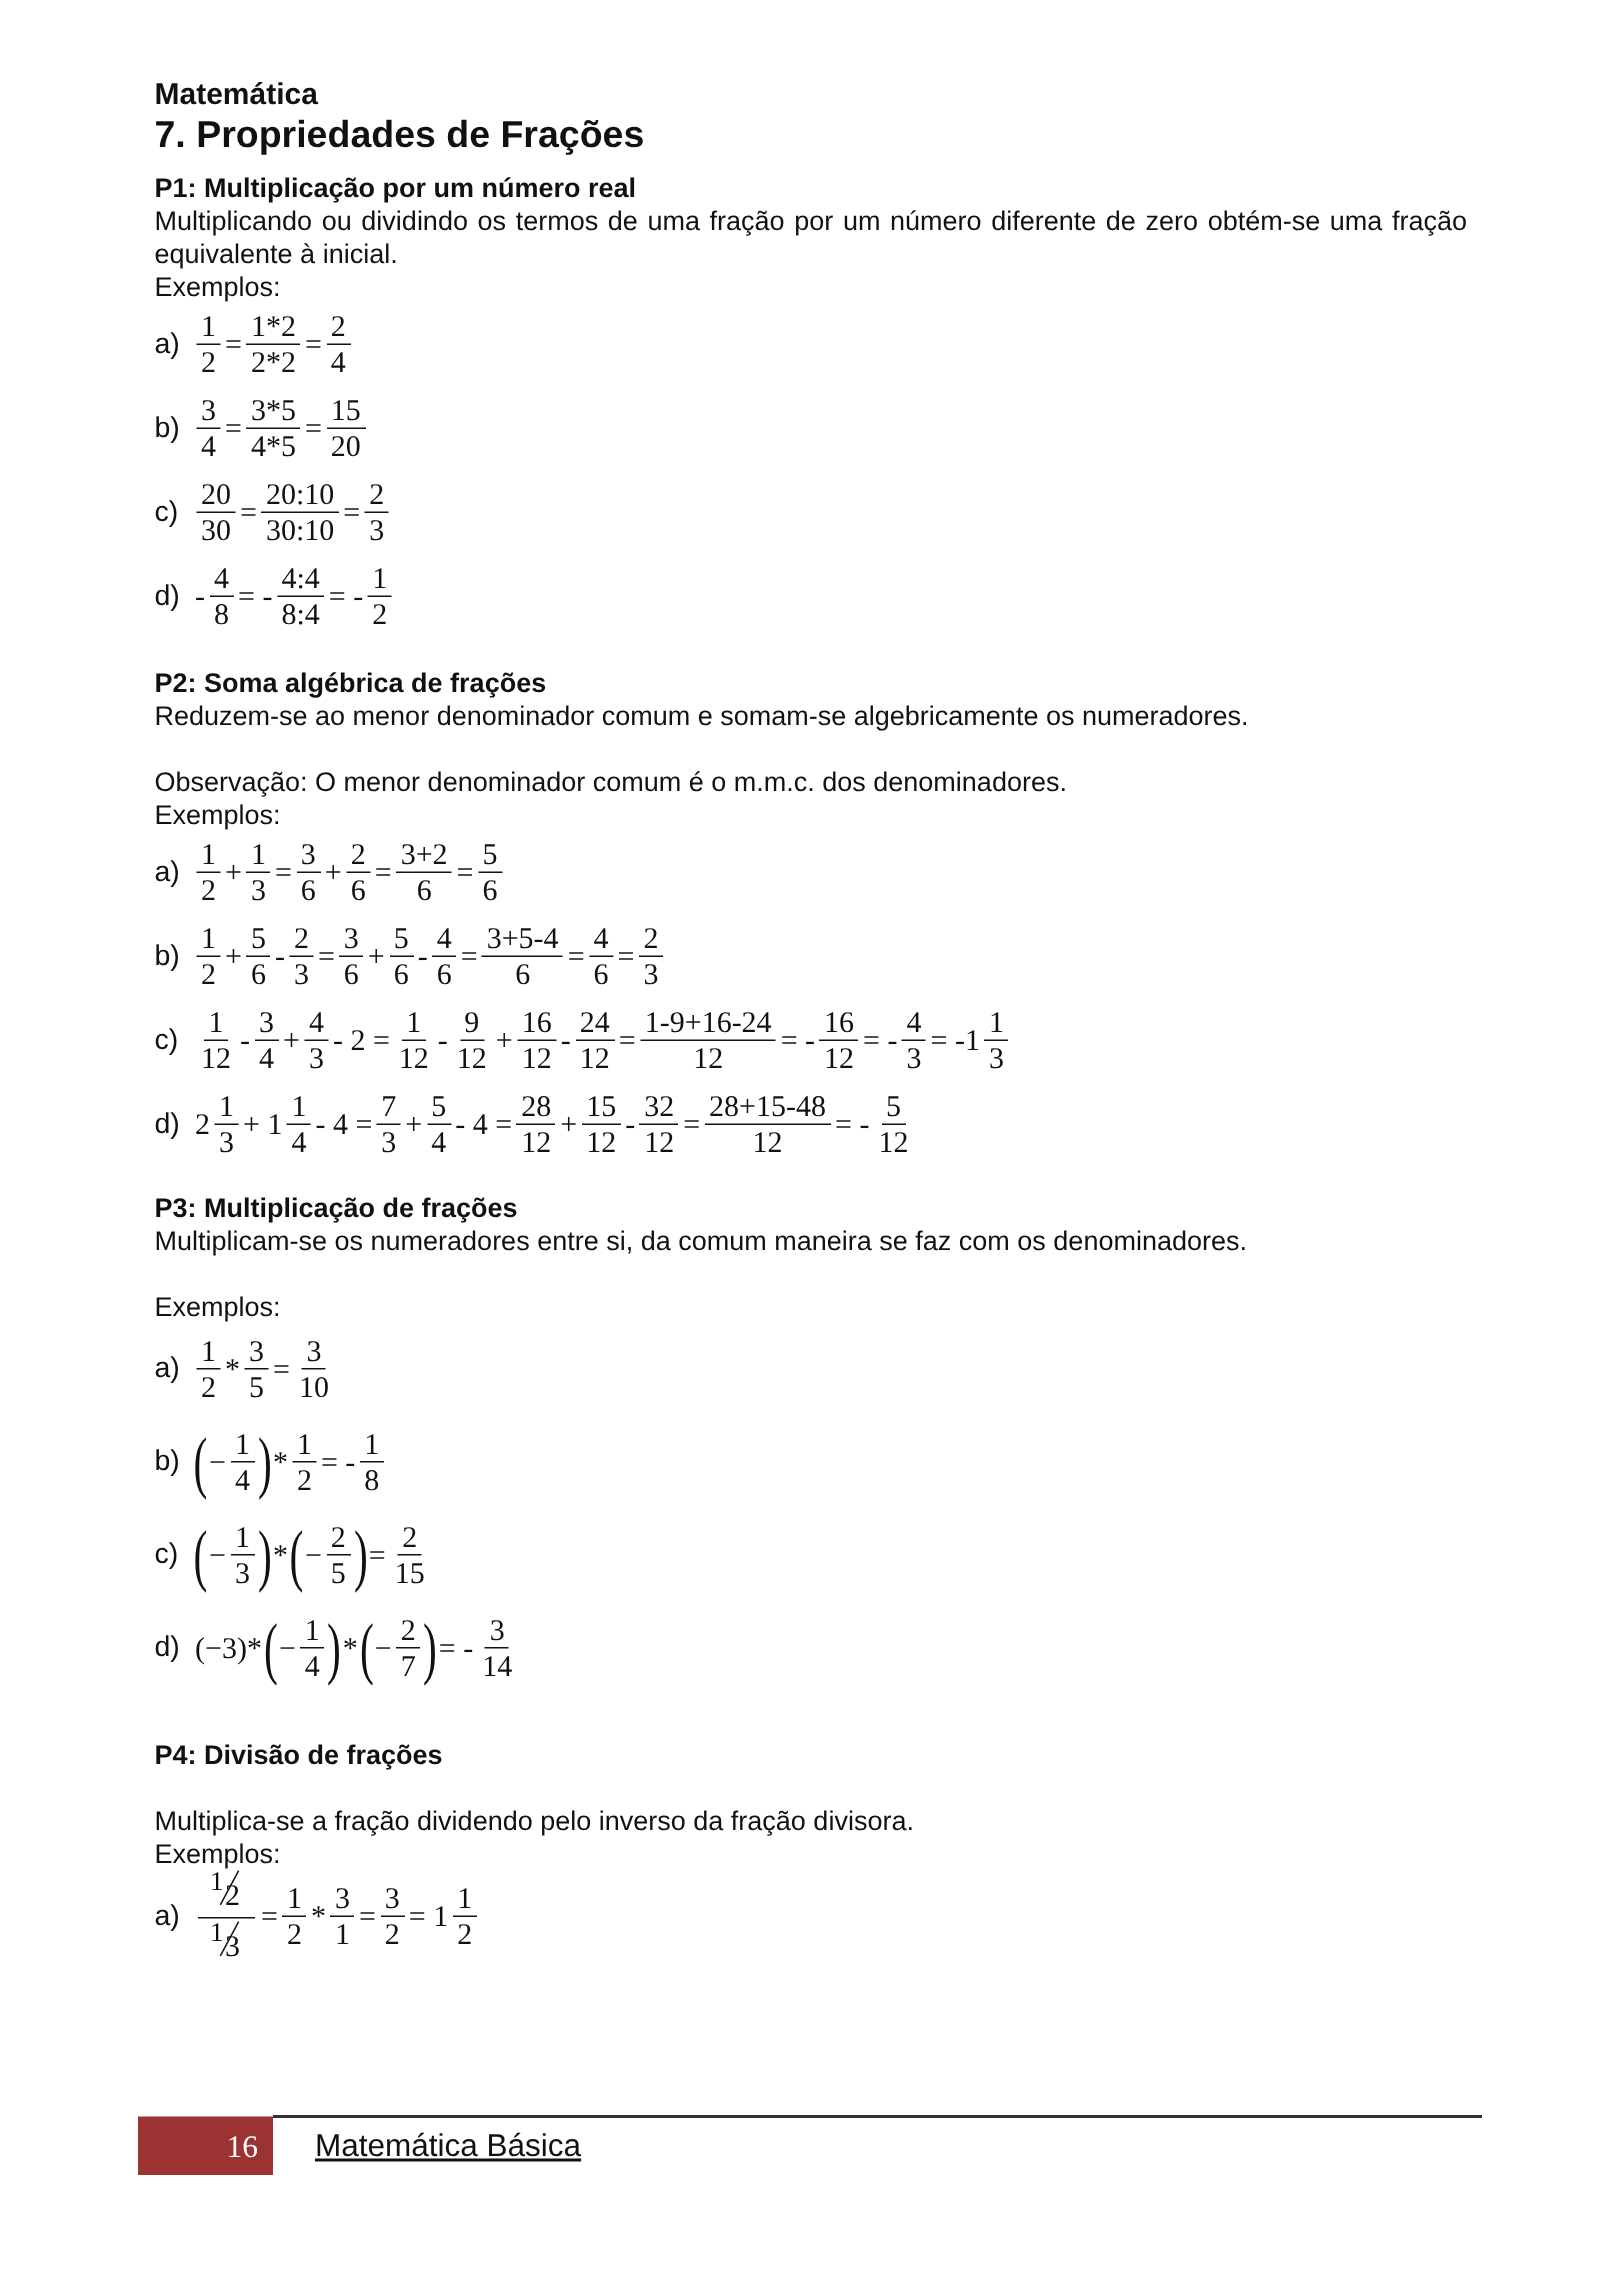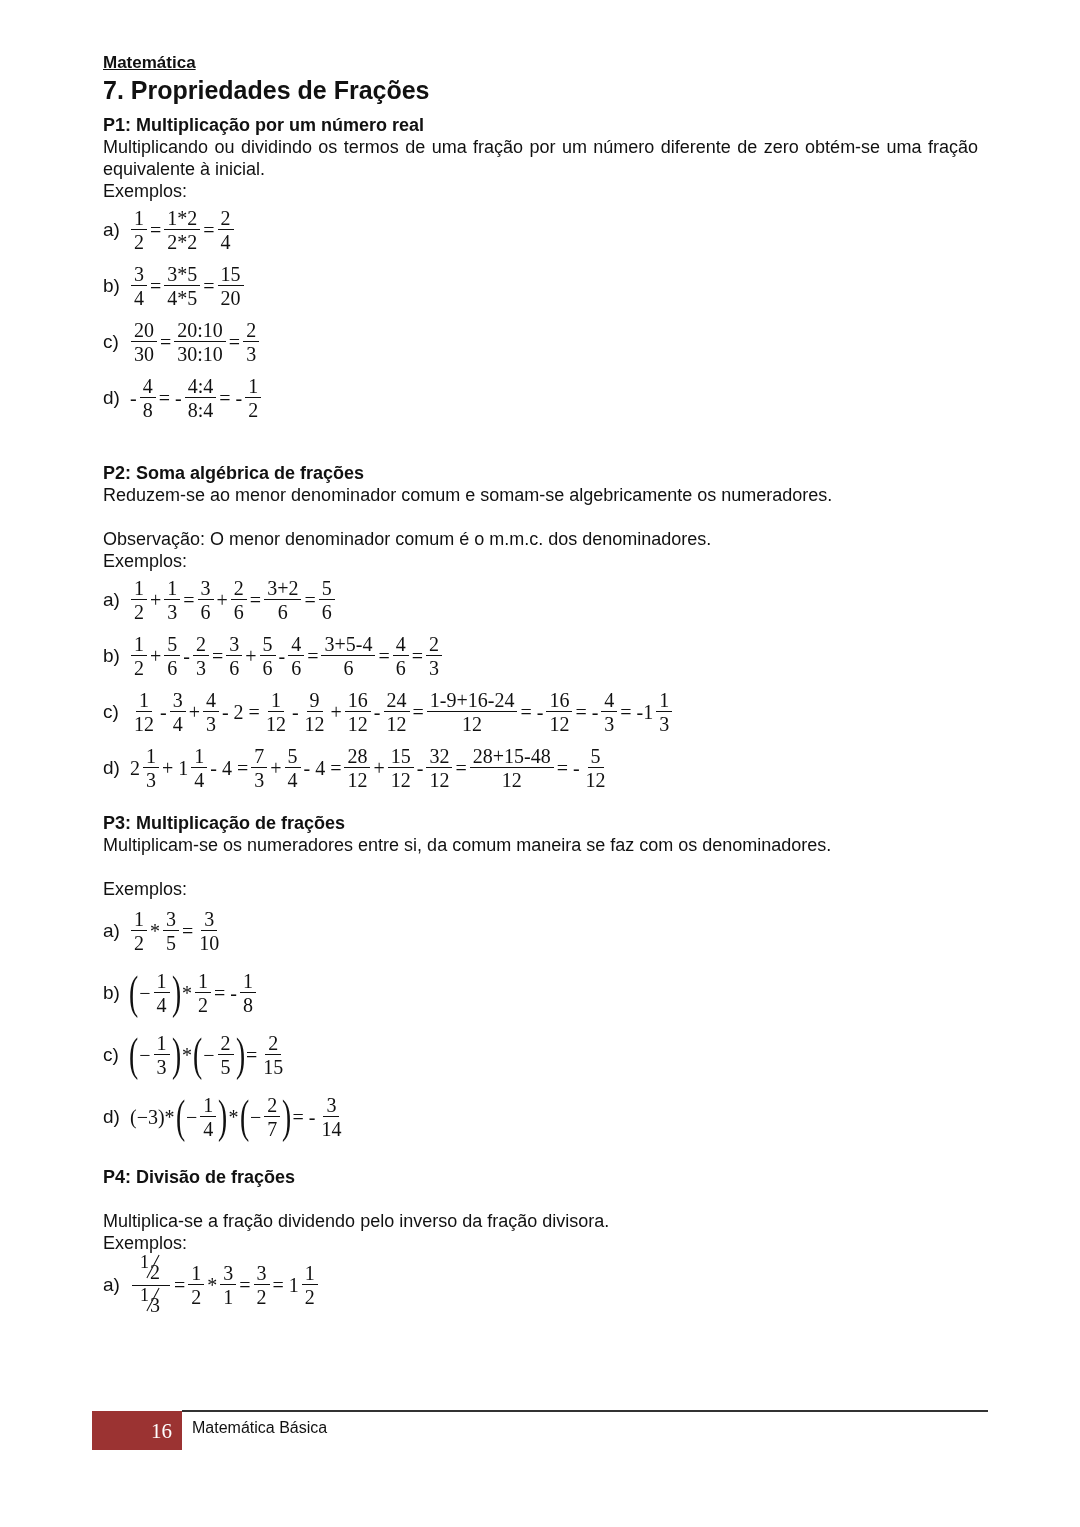--- a/index.html
+++ b/index.html
@@ -1,19 +1,19 @@
 <!DOCTYPE html>
 <html><head>
 <meta charset="utf-8">
 <style>
   html, body { margin: 0; padding: 0; background: #ffffff; }
   body { width: 1080px; height: 1527px; position: relative; overflow: hidden;
          font-family: "Liberation Sans", sans-serif; color: #111; }
   .page { position: absolute; left: 103px; top: 52px; width: 875px; }
-  .subject { font-weight: bold; font-size: 17px; line-height: 22px; margin: 0; text-decoration: underline; }
+  .subject { font-weight: bold; font-size: 20px; line-height: 22px; margin: 0; }
   .chapter { font-weight: bold; font-size: 25px; line-height: 32px; margin: 0 0 8px 0; }
   .sec-title { font-weight: bold; font-size: 18px; line-height: 22px; margin: 0; }
   .para { font-size: 18px; line-height: 22px; margin: 0; text-align: justify; }
   .gap { height: 22px; }
   .examples { font-size: 18px; line-height: 22px; margin: 0; }
 
   .ex { display: flex; align-items: center; height: 56px; }
   .ex.tall { height: 62px; }
   .ex-label { font-size: 19px; width: 26px; flex: none; }
   .expr { display: flex; align-items: center; font-family: "Liberation Serif", serif; font-size: 20px; }
@@ -24,28 +24,28 @@
   .paren { font-size: 46px; font-weight: 100; line-height: 46px; transform: scaleX(0.6); margin: 0 -3px; }
   .cfrac { display: inline-flex; flex-direction: column; align-items: center; margin: 0 3px; }
   .cfrac .top, .cfrac .bot { font-size: 20px; line-height: 26px; padding: 0 4px; }
   .cfrac .top { border-bottom: 1px solid #111; }
   .sfrac { position: relative; display: inline-block; width: 30px; height: 26px; }
   .sfrac .a { position: absolute; left: 4px; top: -4px; font-size: 18px; }
   .sfrac .b { position: absolute; left: 14px; top: 6px; font-size: 20px; }
   .sfrac .slash { position: absolute; left: 4px; top: 2px; width: 26px; height: 1px; background: #111; transform: rotate(-62deg); transform-origin: center; top: 13px; }
 
   #sec1 { margin-top: 0; }
-  #sec2 { margin-top: 36px; }
+  #sec2 { margin-top: 18px; }
   #sec3 { margin-top: 16px; }
-  #sec4 { margin-top: 18px; }
+  #sec4 { margin-top: 29px; }
 
   .footer-box { position: absolute; left: 92px; top: 1411px; width: 90px; height: 39px; background: #9b3332; }
   .footer-num { position: absolute; right: 10px; top: 8px; color: #fff; font-family: "Liberation Serif", serif; font-size: 21px; }
   .footer-rule { position: absolute; left: 182px; top: 1410px; width: 806px; height: 2px; background: #333; }
-  .footer-title { position: absolute; left: 192px; top: 1419px; font-size: 16px; }
+  .footer-title { position: absolute; left: 210px; top: 1419px; font-size: 21px; text-decoration: underline; }
 </style>
 </head>
 <body>
 
 <div class="page">
   <p class="subject">Matemática</p>
   <h1 class="chapter">7. Propriedades de Frações</h1>
 
   <section id="sec1">
     <h2 class="sec-title">P1: Multiplicação por um número real</h2>

